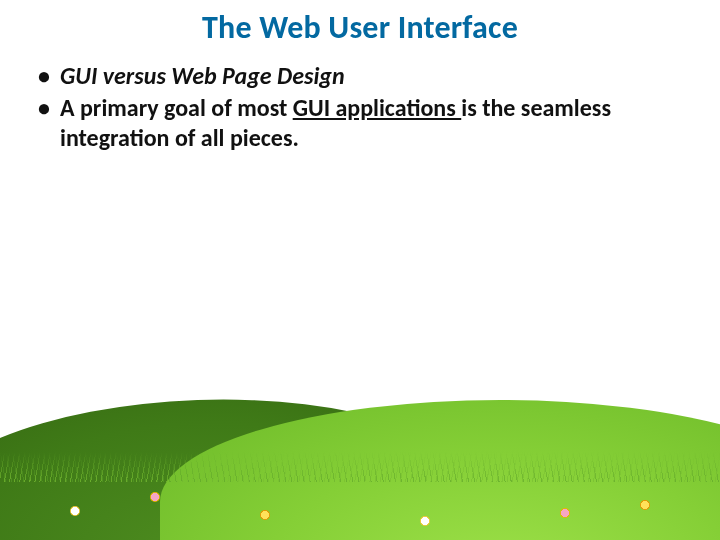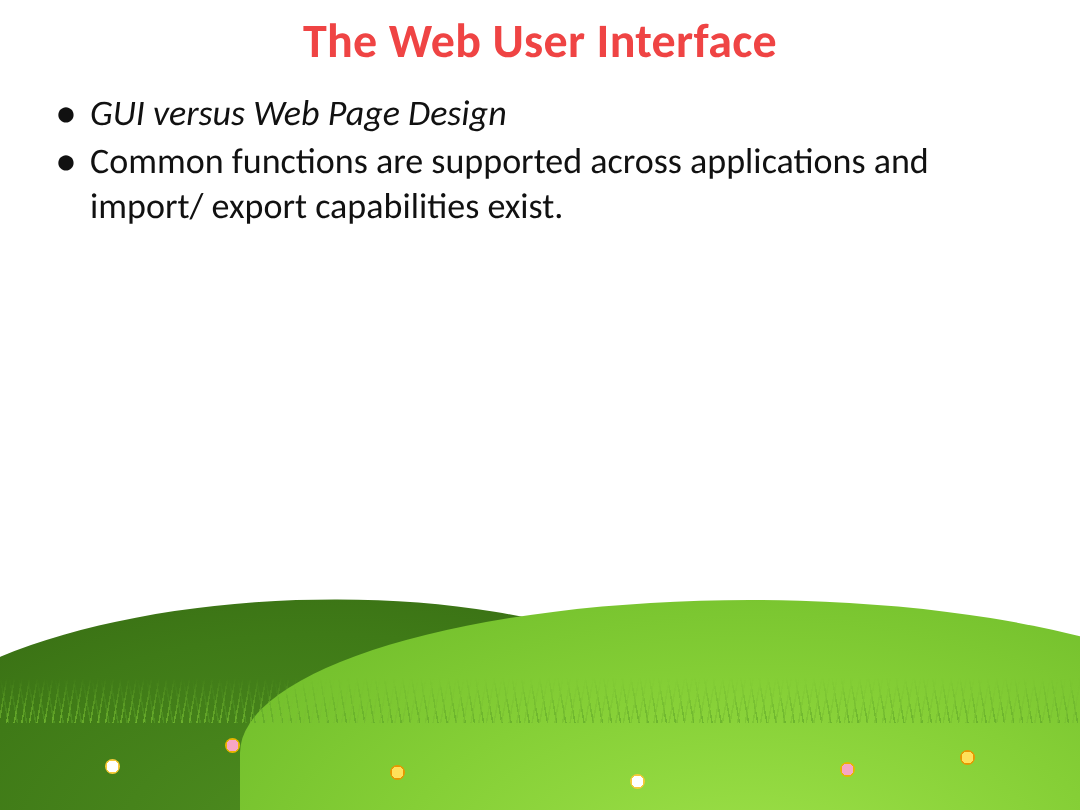--- a/index.html
+++ b/index.html
@@ -11,36 +11,36 @@
   }
   .slide {
     width: 720px;
     height: 540px;
     position: relative;
     padding: 8px 28px 0 28px;
   }
   .title {
     font-size: 32px;
     font-weight: 700;
-    color: #ef4444;
+    color: #0369a1;
     text-align: center;
     margin-bottom: 14px;
     letter-spacing: 0.2px;
   }
   ul.bullets {
     list-style: none;
     padding-left: 6px;
   }
   ul.bullets li {
     position: relative;
     padding-left: 26px;
     font-size: 24px;
     line-height: 1.24;
     color: #111;
-    font-weight: 400;
+    font-weight: 700;
     margin-bottom: 2px;
   }
   ul.bullets li::before {
     content: "•";
     position: absolute;
     left: 4px;
     top: 0;
     color: #111;
     font-weight: 700;
   }
@@ -94,21 +94,21 @@
   .flower.yellow{ background: radial-gradient(circle, #ffe15a 0 55%, #e99600 55% 100%); }
 </style>
 </head>
 <body>
 
 <div class="slide">
   <h1 class="title">The Web User Interface</h1>
 
   <ul class="bullets">
     <li><span class="b-italic">GUI versus Web Page Design</span></li>
-    <li>Common functions are supported across applications and import/ export capabilities exist.</li>
+    <li>A primary goal of most <span class="u">GUI applications </span>is the seamless integration of all pieces.</li>
   </ul>
 
   <div class="ground">
     <div class="hill-dark"></div>
     <div class="hill-light"></div>
     <div class="grass-fringe"></div>
     <div class="flower white" style="left:70px; bottom:24px"></div>
     <div class="flower pink" style="left:150px; bottom:38px"></div>
     <div class="flower yellow" style="left:260px; bottom:20px"></div>
     <div class="flower white" style="left:420px; bottom:14px"></div>

